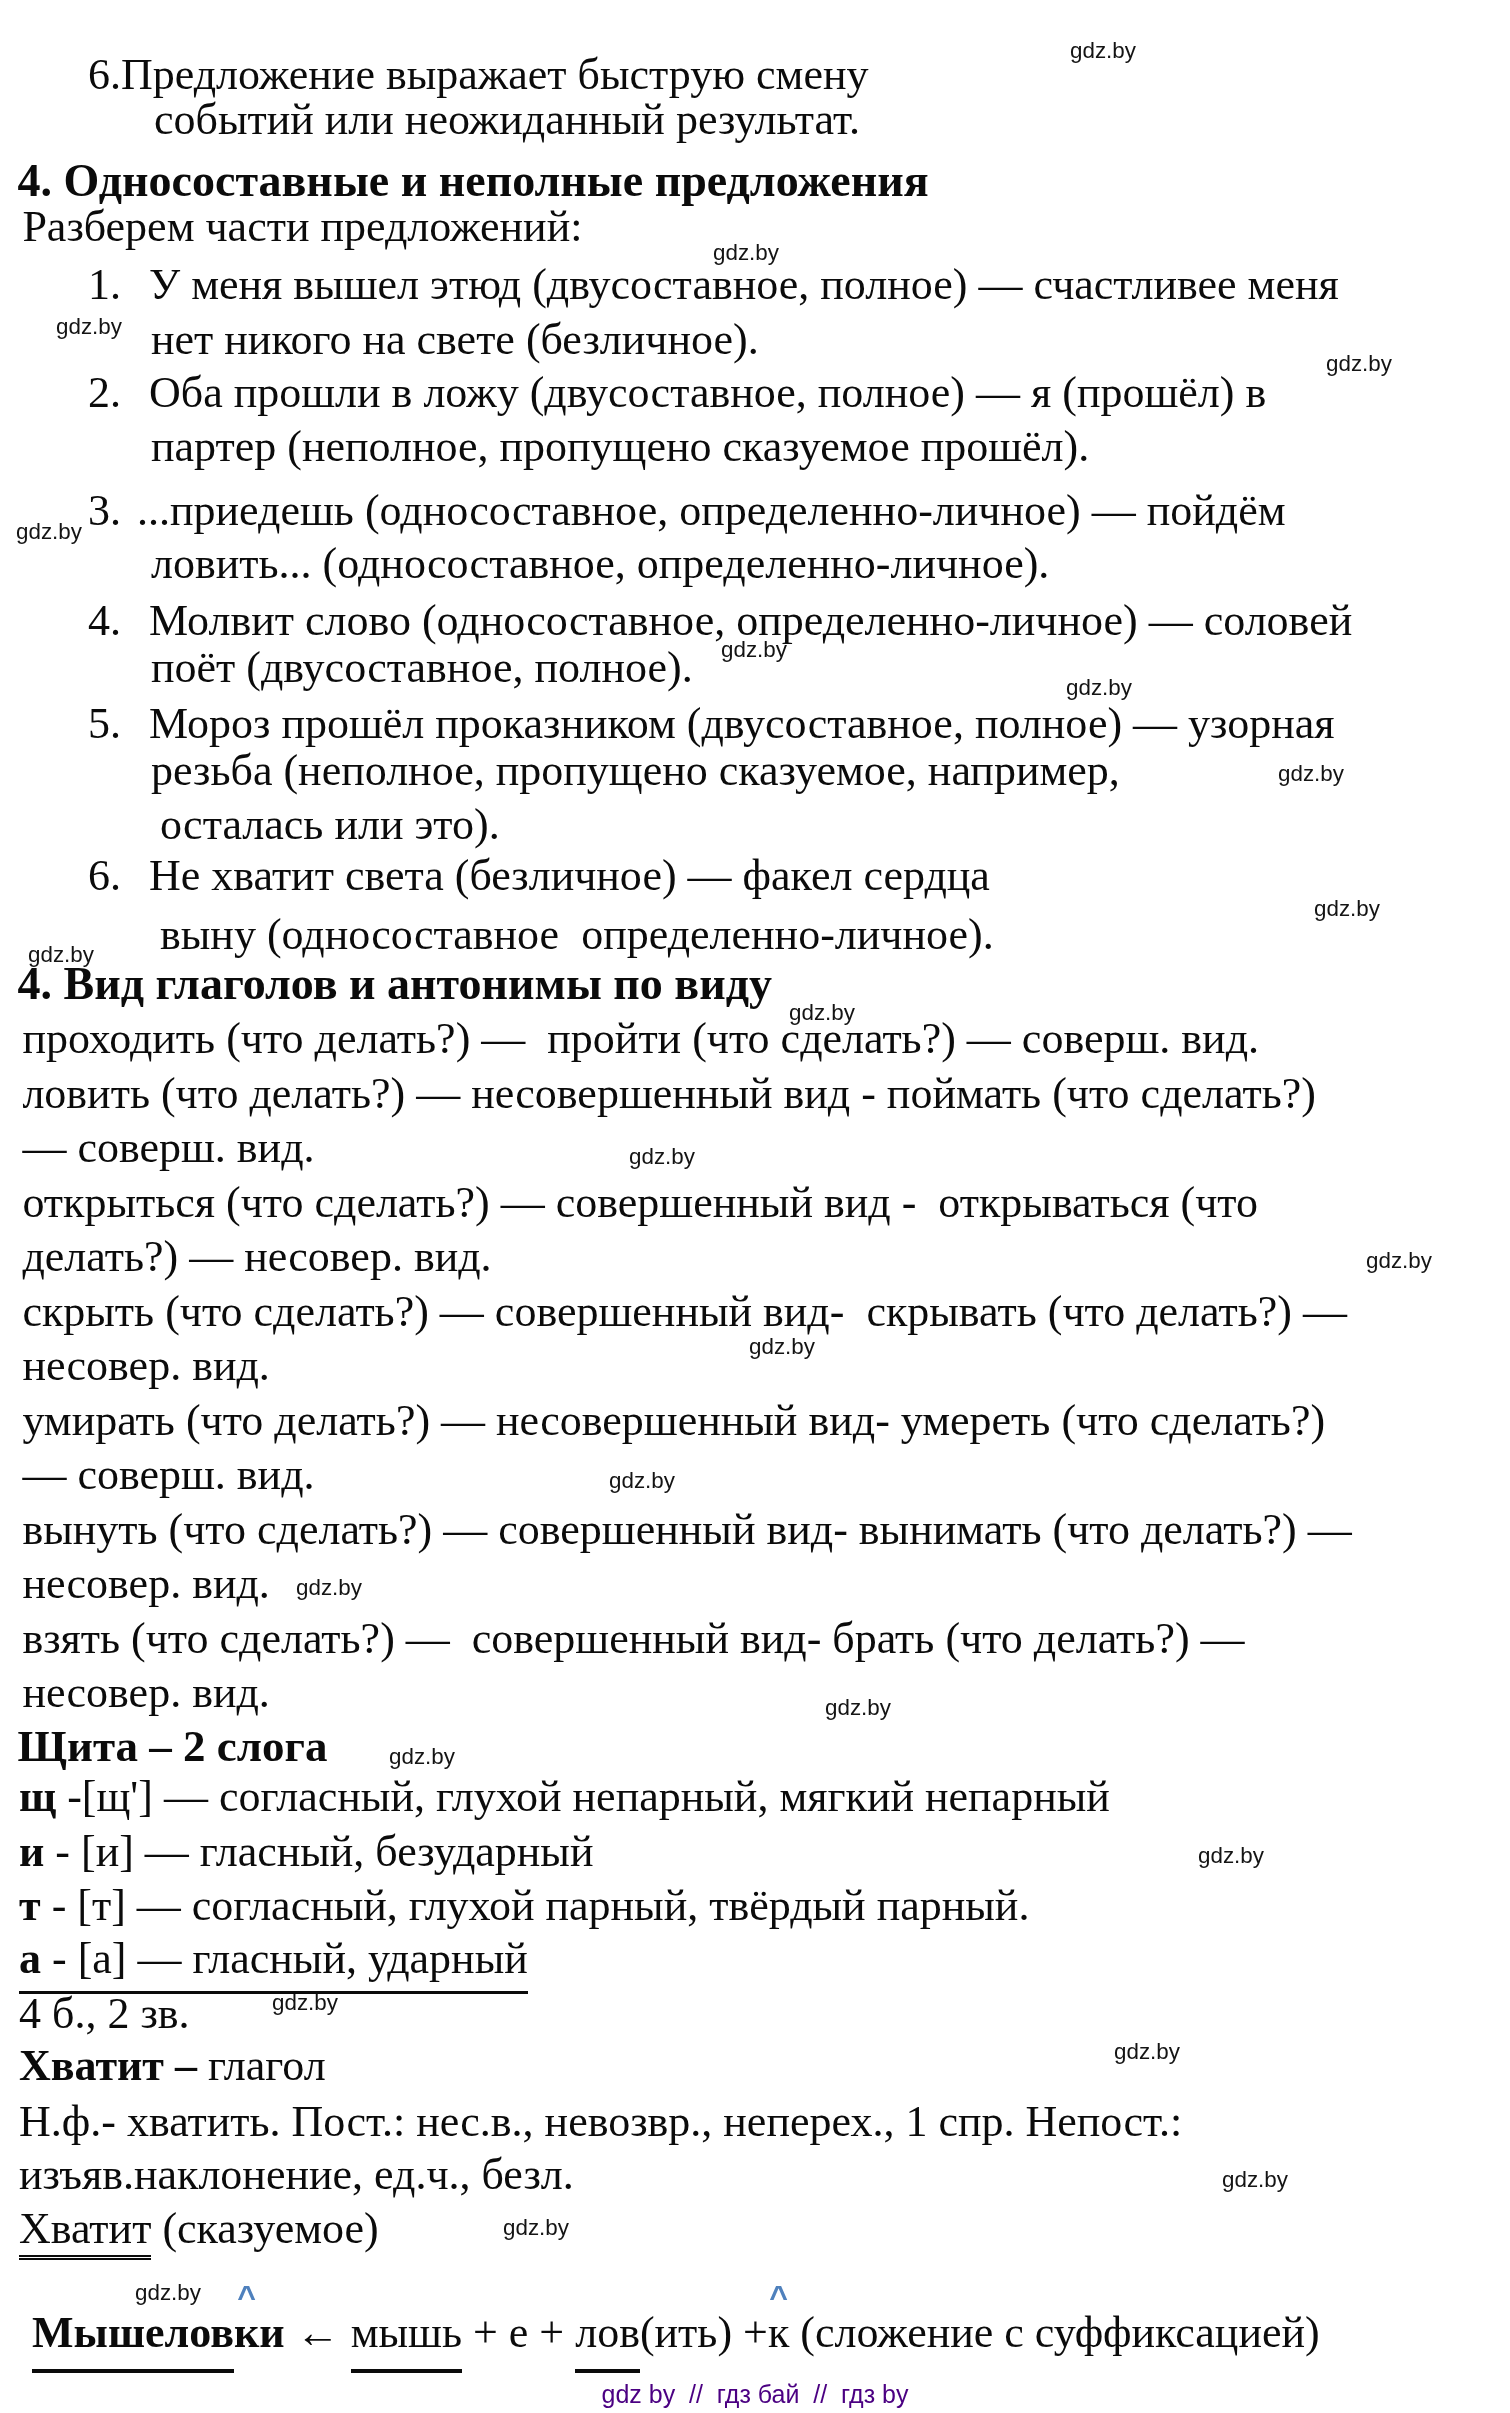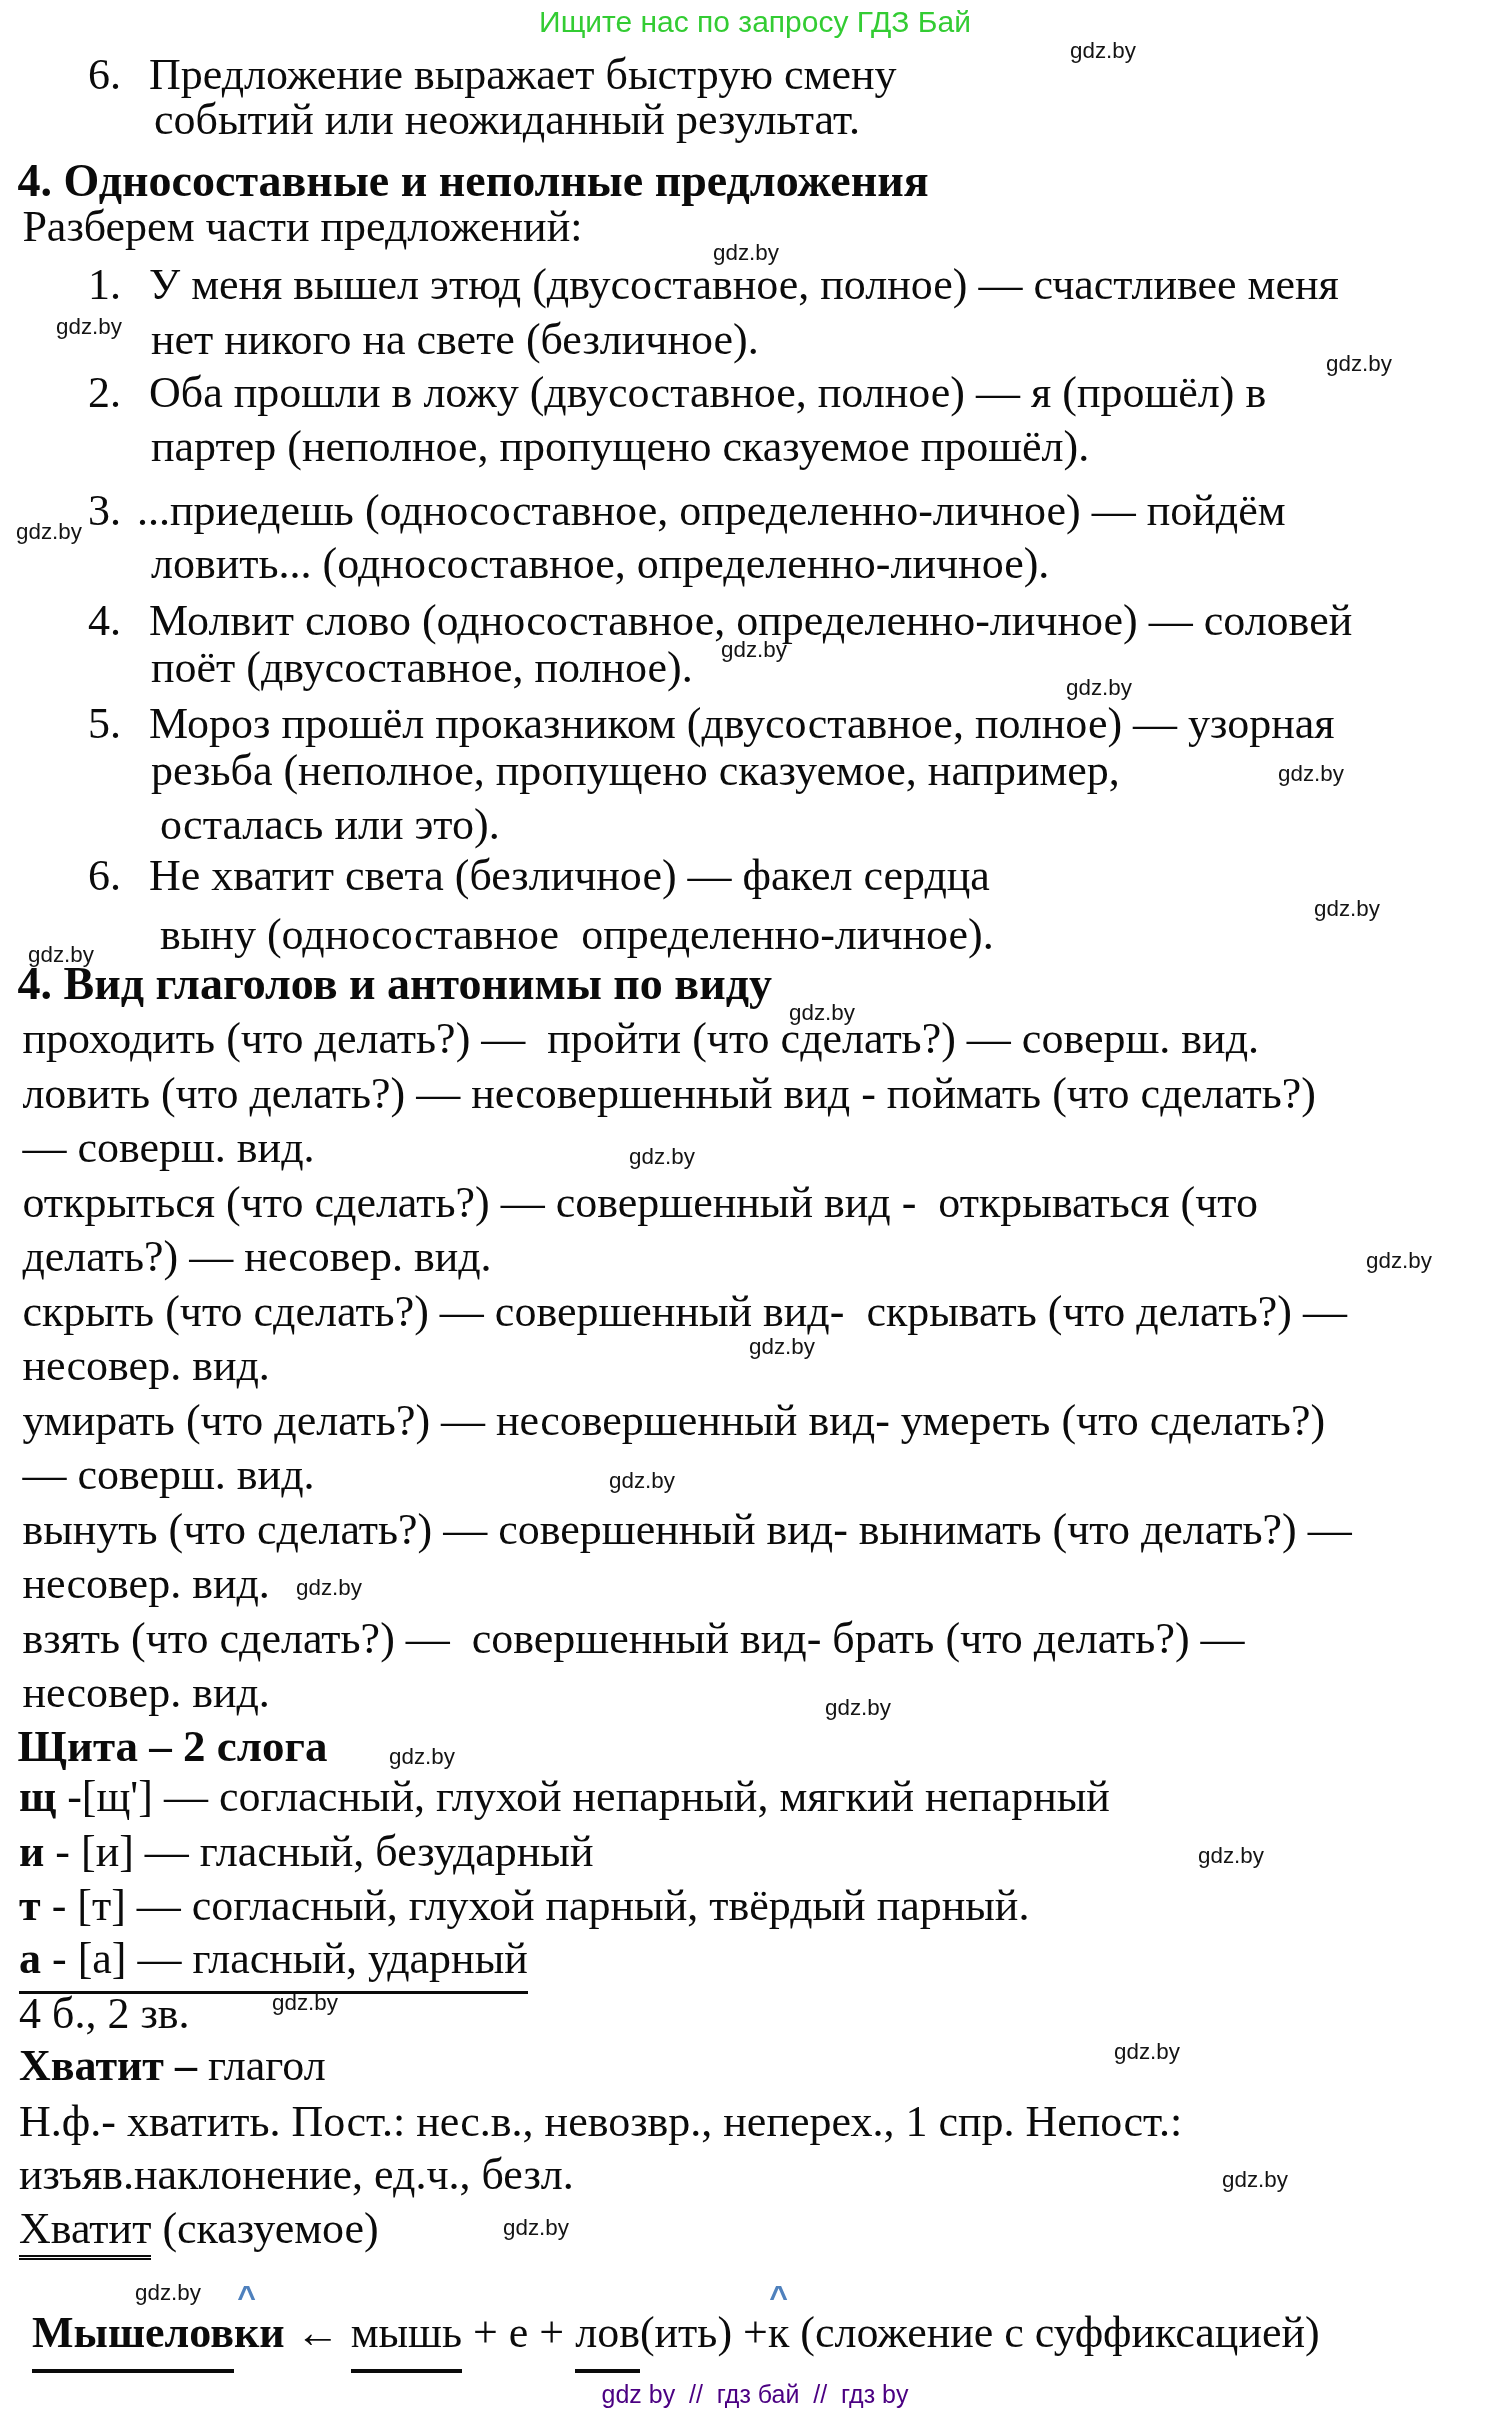--- a/index.html
+++ b/index.html
@@ -16,23 +16,22 @@
   .caret{position:absolute;left:50%;top:-27px;transform:translateX(-50%);
         font-family:"Liberation Sans","DejaVu Sans",sans-serif;font-weight:bold;font-size:32px;line-height:1;}
   .wm{position:absolute;font-family:"Liberation Sans","DejaVu Sans",sans-serif;font-size:22.4px;color:#141414;white-space:pre;}
   .footer{position:absolute;top:2380px;left:0;width:100%;text-align:center;
         font-family:"Liberation Sans","DejaVu Sans",sans-serif;font-size:25px;white-space:pre;}
 </style>
 </head>
 <body>
 
 <div class="page">
-  <div class="green-header" style="color: rgb(51, 204, 51);">Ищите нас по запросу ГДЗ Бай</div>
   <div id="lines-layer">
-      <div class="line" style="left: 88px; top: 50px;"><span class="">6.</span><span class="" style="margin-left: 28px; text-align: right;">Предложение выражает быструю смену</span></div>
+      <div class="line" style="left: 88px; top: 50px;"><span class="">6.</span><span class="" style=" text-align: right;">Предложение выражает быструю смену</span></div>
       <div class="line" style="left: 154px; top: 95px;"><span class="">событий или неожиданный результат.</span></div>
       <div class="line" style="left: 17.6px; top: 155px; font-size: 46px;"><span class="b ">4. Односоставные и неполные предложения</span></div>
       <div class="line" style="left: 22.4px; top: 202px;"><span class="">Разберем части предложений:</span></div>
       <div class="line" style="left: 88px; top: 260px;"><span class="">1.</span><span class="" style="margin-left: 28px;">У меня вышел этюд (двусоставное, полное) — счастливее меня</span></div>
       <div class="line" style="left: 151px; top: 315px;"><span class="">нет никого на свете (безличное).</span></div>
       <div class="line" style="left: 88px; top: 368px;"><span class="">2.</span><span class="" style="margin-left: 28px;">Оба прошли в ложу (двусоставное, полное) — я (прошёл) в</span></div>
       <div class="line" style="left: 151px; top: 422px;"><span class="">партер (неполное, пропущено сказуемое прошёл).</span></div>
       <div class="line" style="left: 88px; top: 486px;"><span class="">3.</span><span class="" style="margin-left: 16px;">...приедешь (односоставное, определенно-личное) — пойдём</span></div>
       <div class="line" style="left: 151px; top: 539px;"><span class="">ловить... (односоставное, определенно-личное).</span></div>
       <div class="line" style="left: 88px; top: 596px;"><span class="">4.</span><span class="" style="margin-left: 28px;">Молвит слово (односоставное, определенно-личное) — соловей</span></div>

